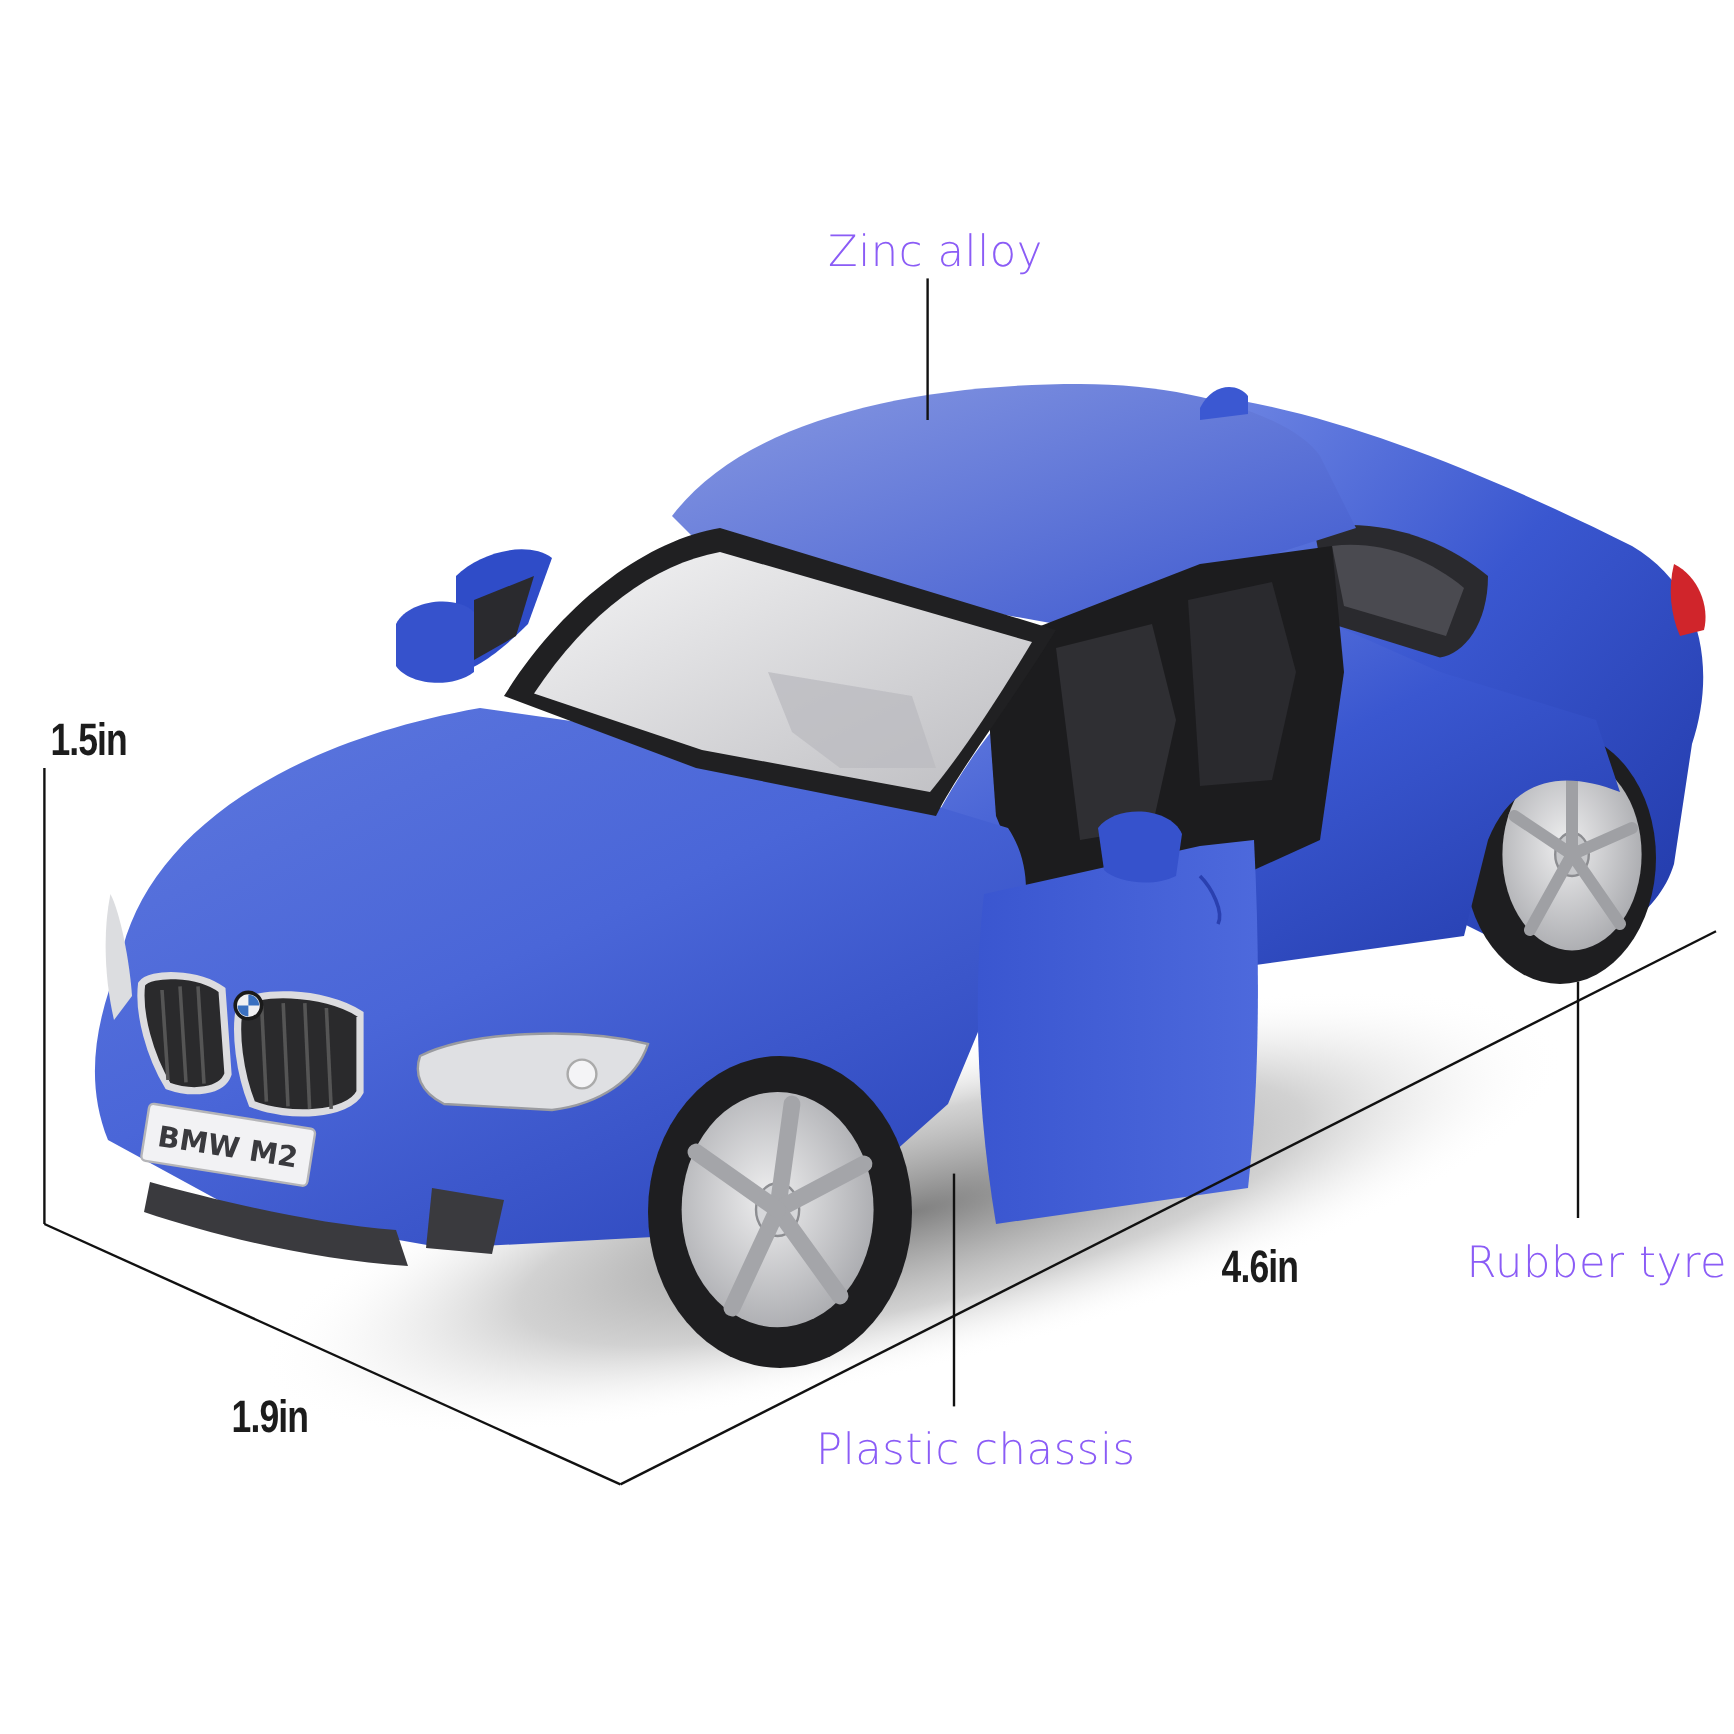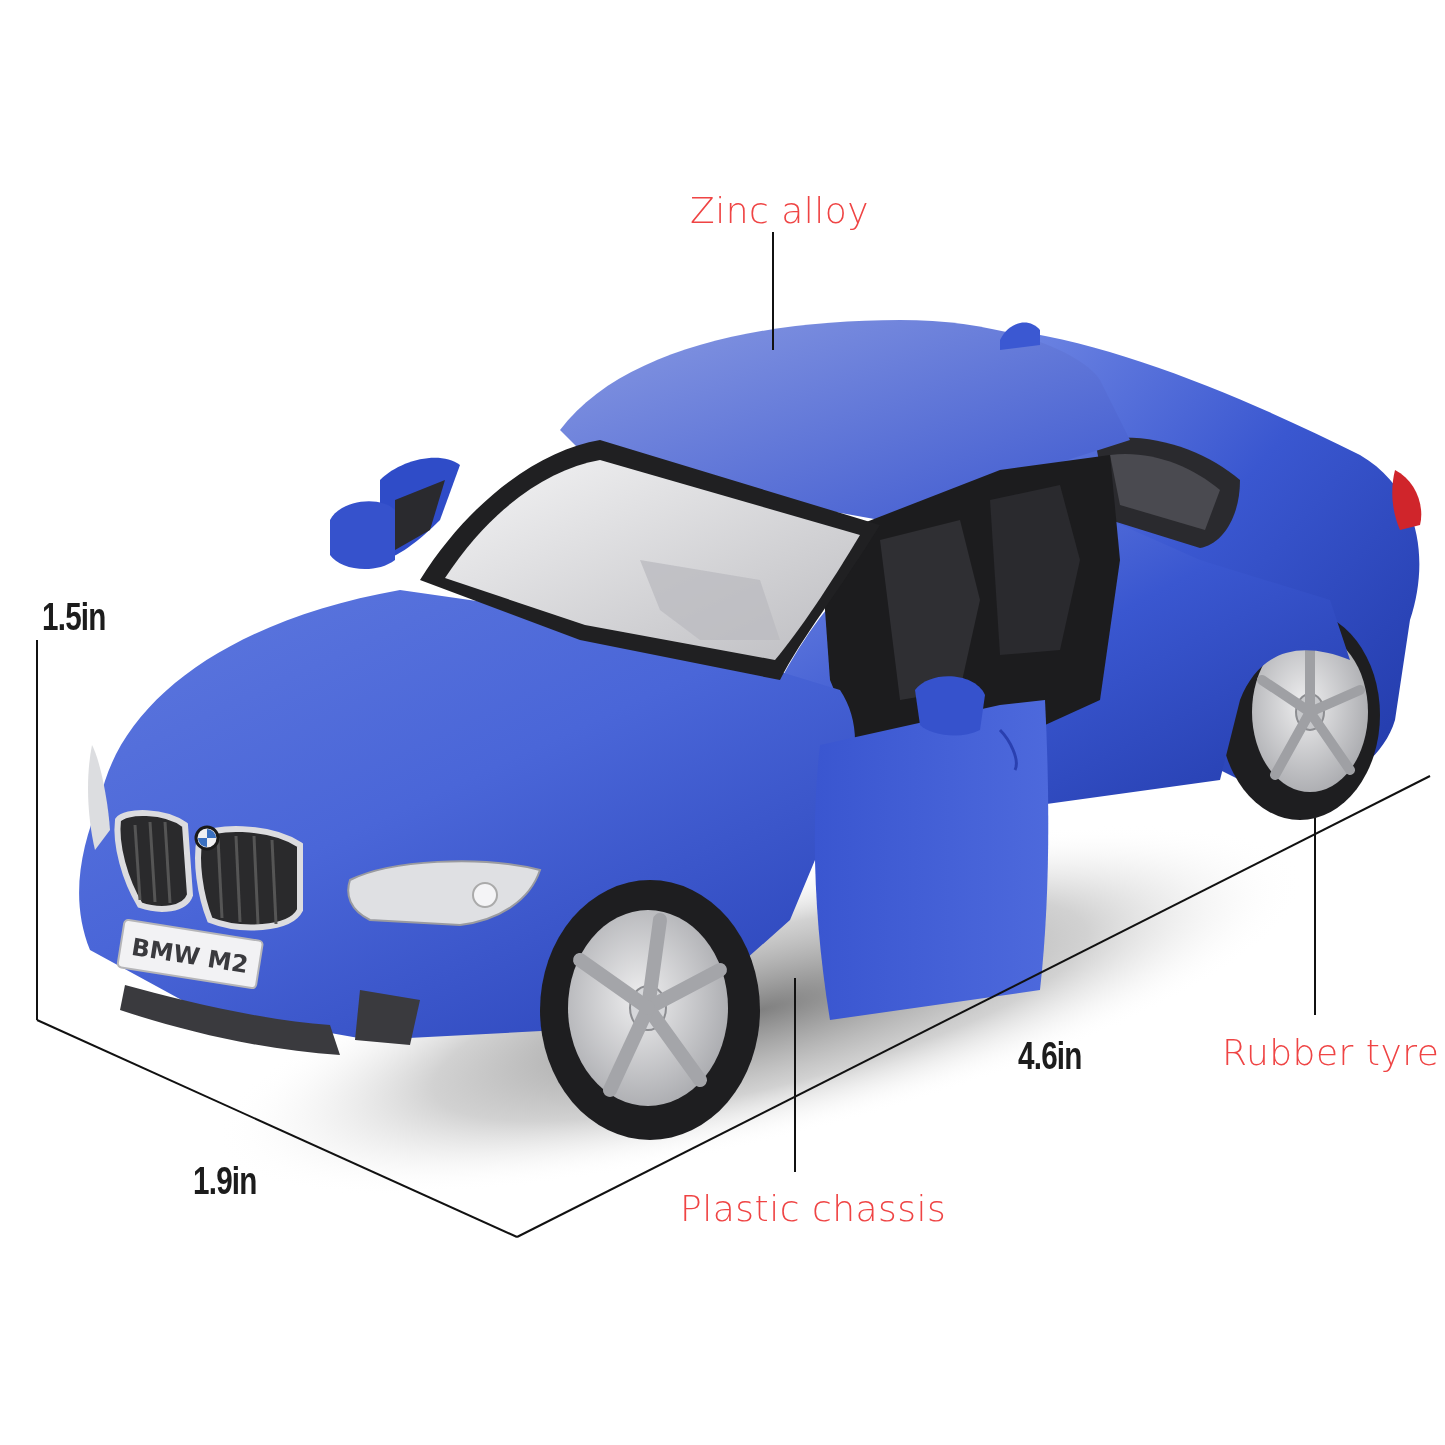--- a/index.html
+++ b/index.html
@@ -22,21 +22,21 @@
     svg.scene {
       position: absolute;
       left: 0; top: 0;
       width: 1445px; height: 1445px;
     }
     .label-thin {
       position: absolute;
       font-family: "DejaVu Sans", sans-serif;
       font-weight: 300;
       font-size: 36px;
-      color: #ef4444;
+      color: #8b5cf6;
       letter-spacing: 0.5px;
       white-space: nowrap;
     }
     .label-dim {
       position: absolute;
       font-family: "Liberation Sans", sans-serif;
       font-weight: 700;
       font-size: 38px;
       color: #1c1c1c;
       transform: scaleX(0.78);

